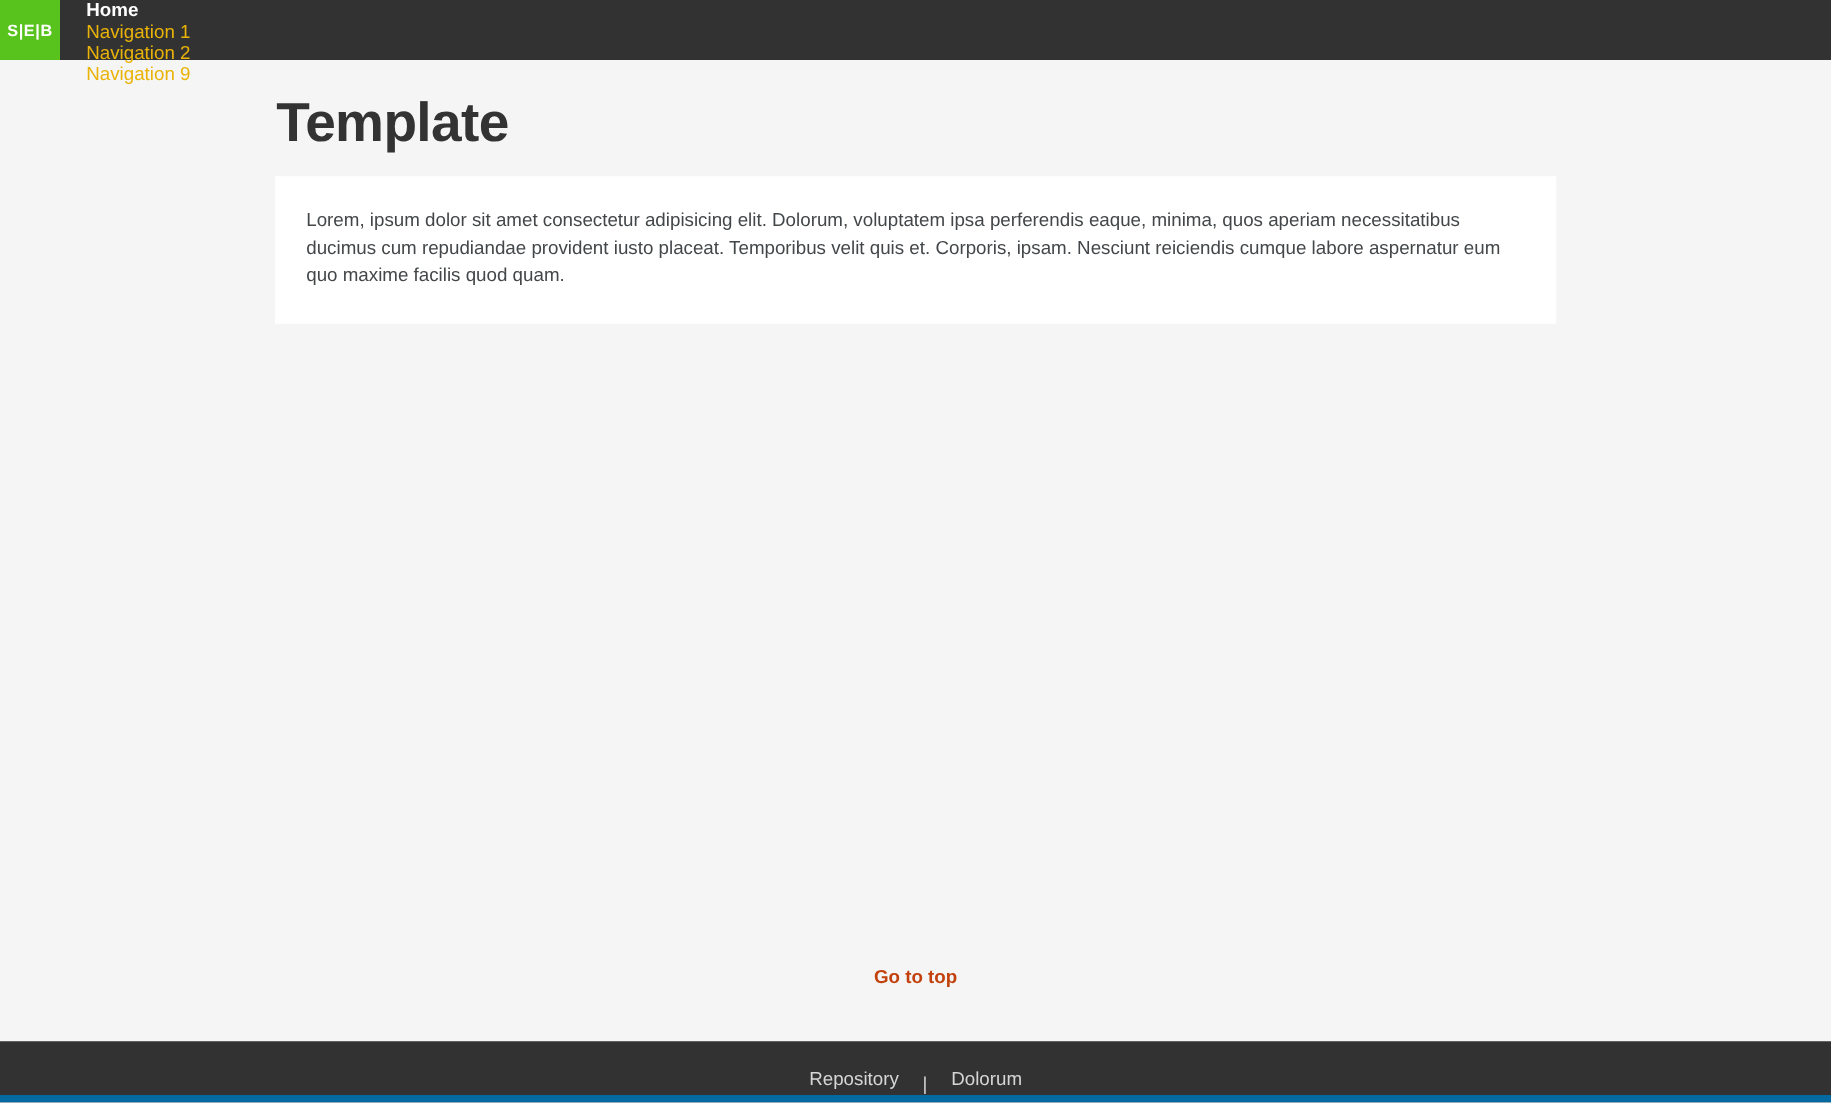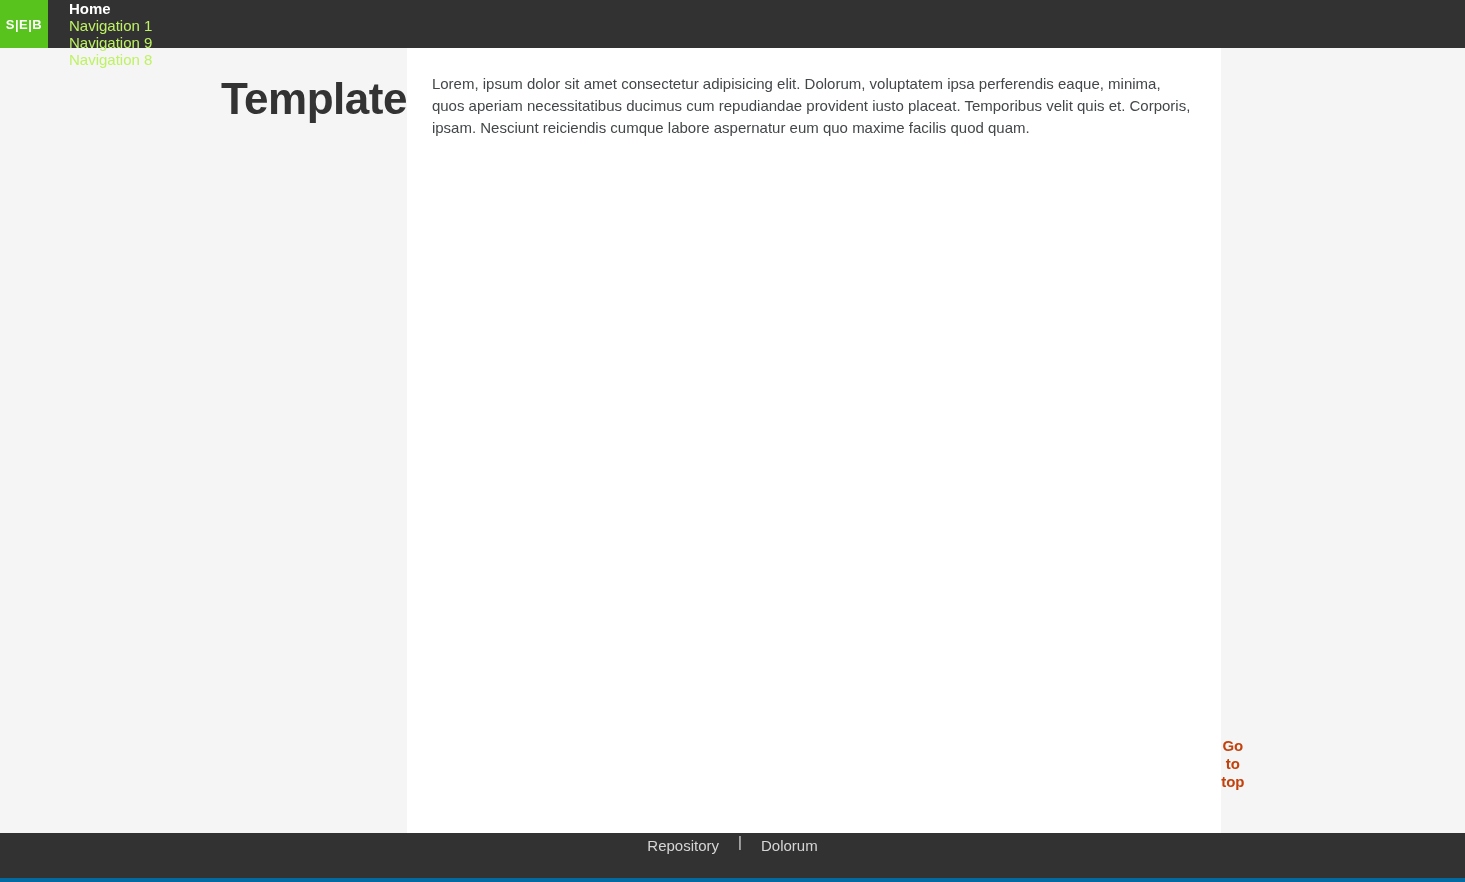--- a/index.html
+++ b/index.html
@@ -42,34 +42,34 @@
     display: flex;
     align-items: stretch;
     margin-left: 4px;
     flex-direction: column;
   }
   .nav-item {
     display: flex;
     align-items: center;
     padding: 0 17px;
     font-size: 15px;
-    color: #bef264;
+    color: #eab308;
     text-decoration: none;
     cursor: pointer;
   }
   .nav-item.active {
     color: #ffffff;
     font-weight: bold;
   }
 
   
   .main {
     flex: 1 1 auto;
     display: flex;
-    flex-direction: row;
+    flex-direction: column;
     width: 1025px;
     max-width: 96%;
     margin: 0 auto;
   }
   .page-title {
     font-size: 44px;
     font-weight: 800;
     color: #333333;
     letter-spacing: -0.5px;
     margin: 26px 0 17px 1px;
@@ -97,23 +97,23 @@
     font-weight: 600;
     text-decoration: none;
     cursor: pointer;
   }
 
   
   .footer {
     flex: 0 0 auto;
     height: 49px;
     background: #323232;
-    border-bottom: 4px solid #0369a1;
+    border-bottom: 6px solid #0369a1;
     display: flex;
-    align-items: flex-start;
+    align-items: flex-end;
     justify-content: center;
   }
   .footer-link {
     color: #d6d6d6;
     font-size: 15px;
     text-decoration: none;
     cursor: pointer;
     padding: 4px 2px;
   }
   .footer-sep {
@@ -125,22 +125,22 @@
 </head>
 <body>
 
 <div class="app">
 
   <header class="navbar">
     <a class="logo">S|E|B</a>
     <nav class="nav-links">
       <a class="nav-item active">Home</a>
       <a class="nav-item">Navigation 1</a>
+      <a class="nav-item">Navigation 2</a>
       <a class="nav-item">Navigation 9</a>
-      <a class="nav-item">Navigation 8</a>
     </nav>
   </header>
 
   <main class="main">
     <h1 class="page-title">Template</h1>
 
     <section class="card">
       <p>Lorem, ipsum dolor sit amet consectetur adipisicing elit. Dolorum, voluptatem ipsa perferendis eaque, minima, quos aperiam necessitatibus ducimus cum repudiandae provident iusto placeat. Temporibus velit quis et. Corporis, ipsam. Nesciunt reiciendis cumque labore aspernatur eum quo maxime facilis quod quam.</p>
     </section>
 

